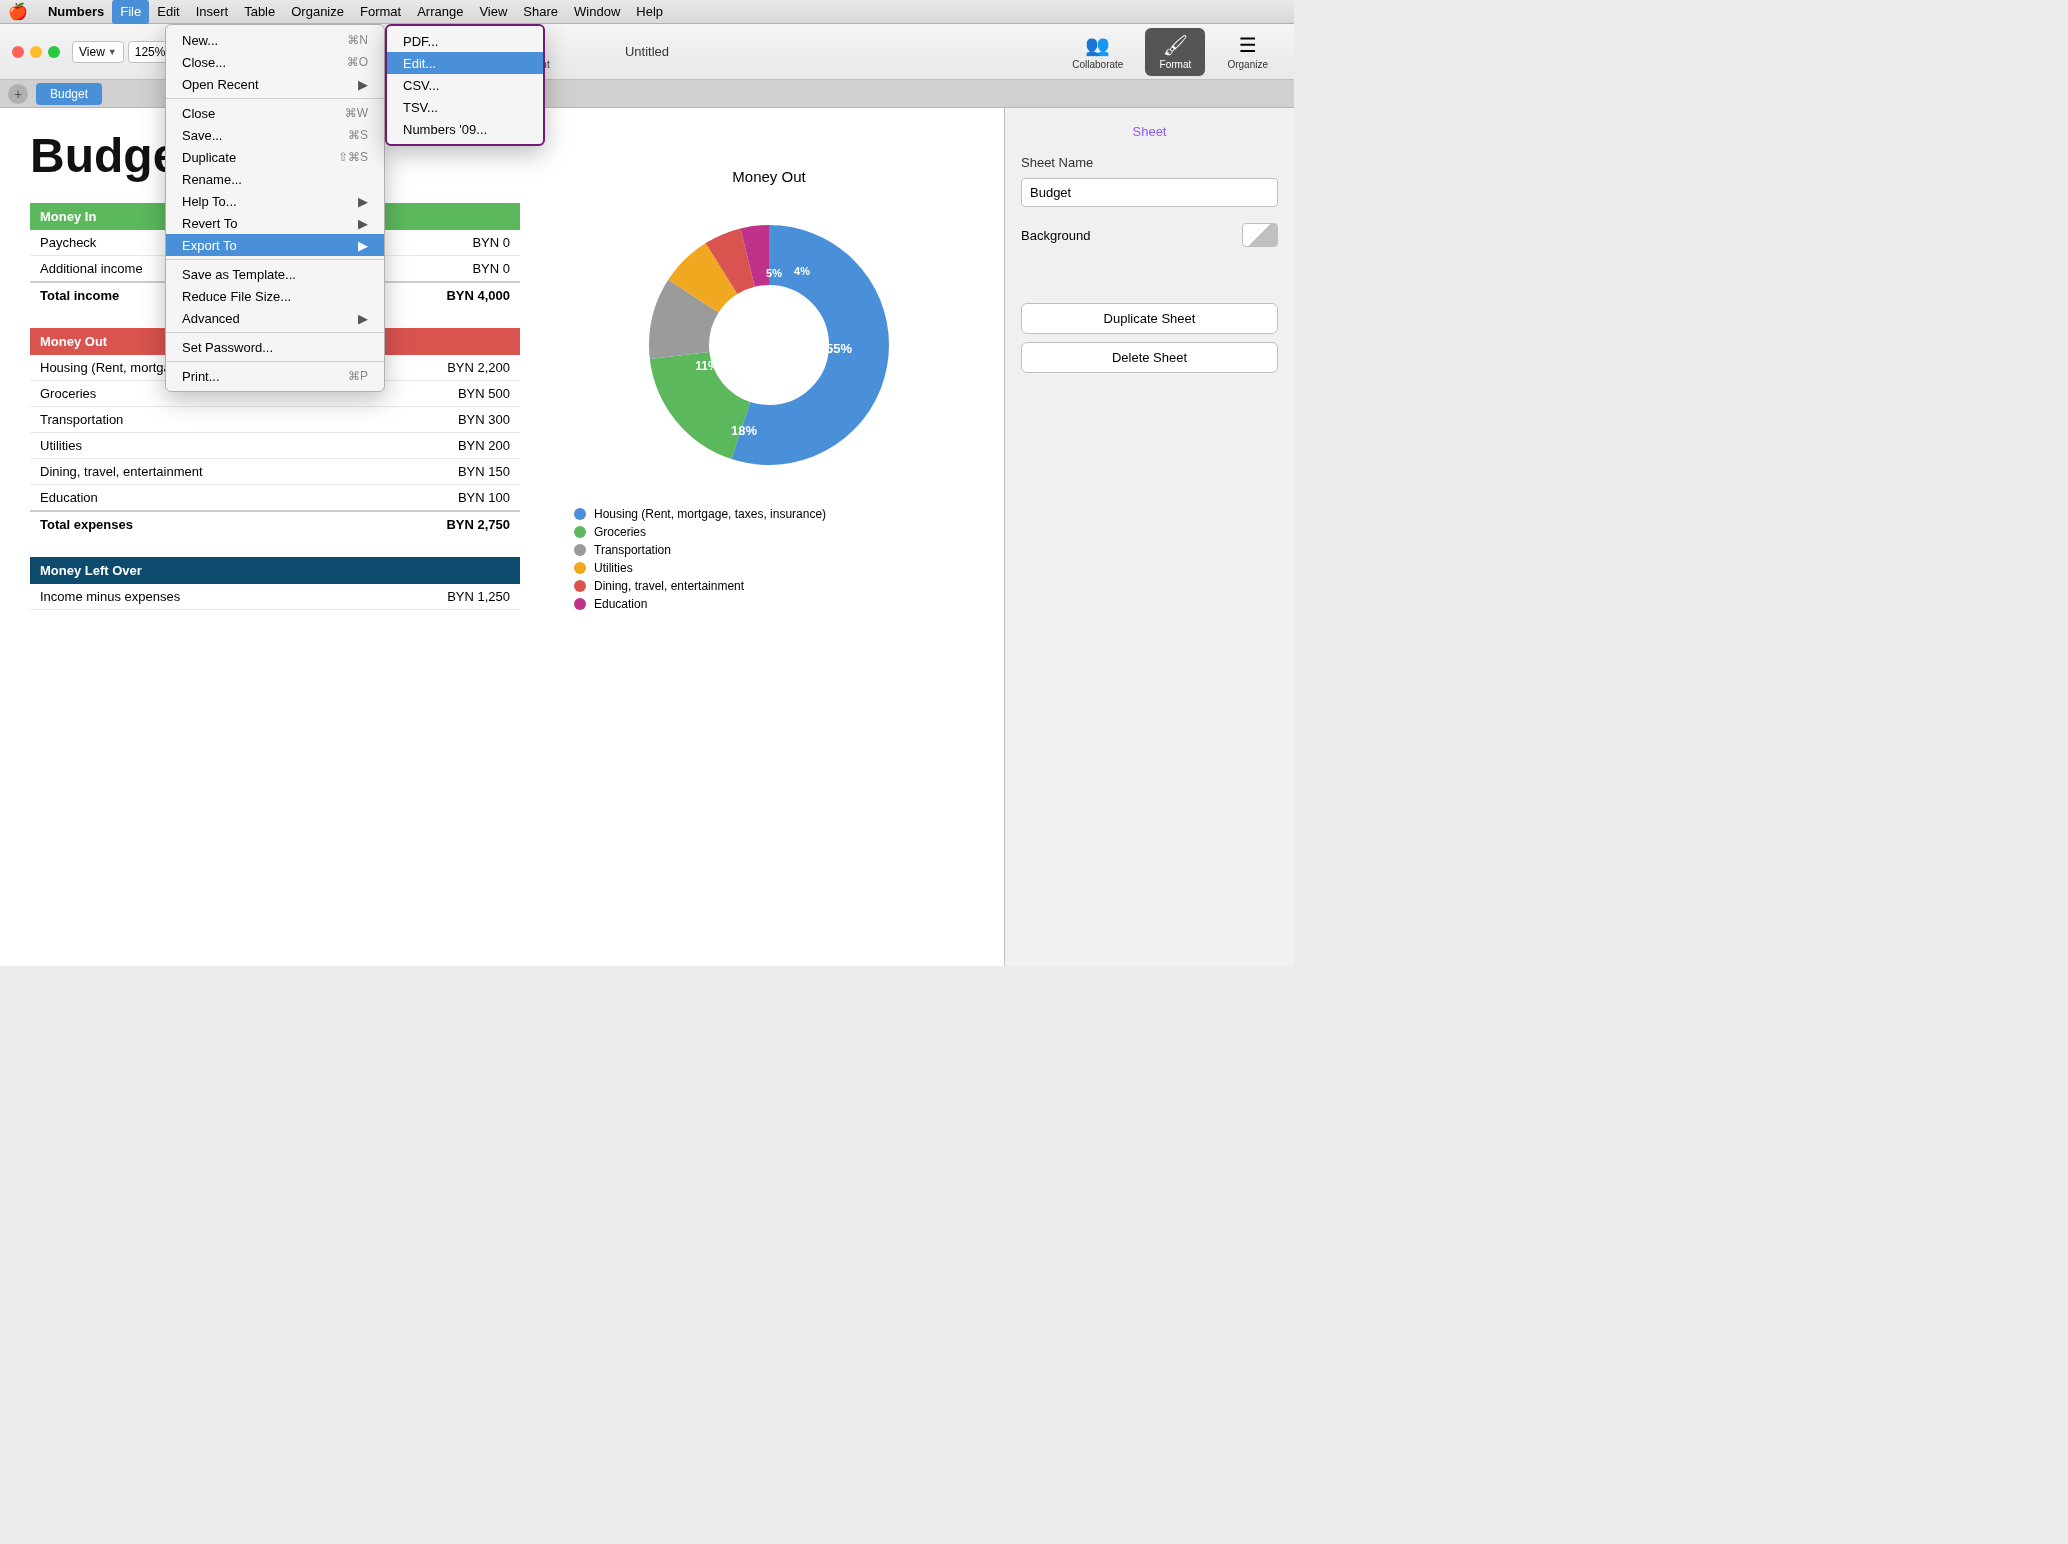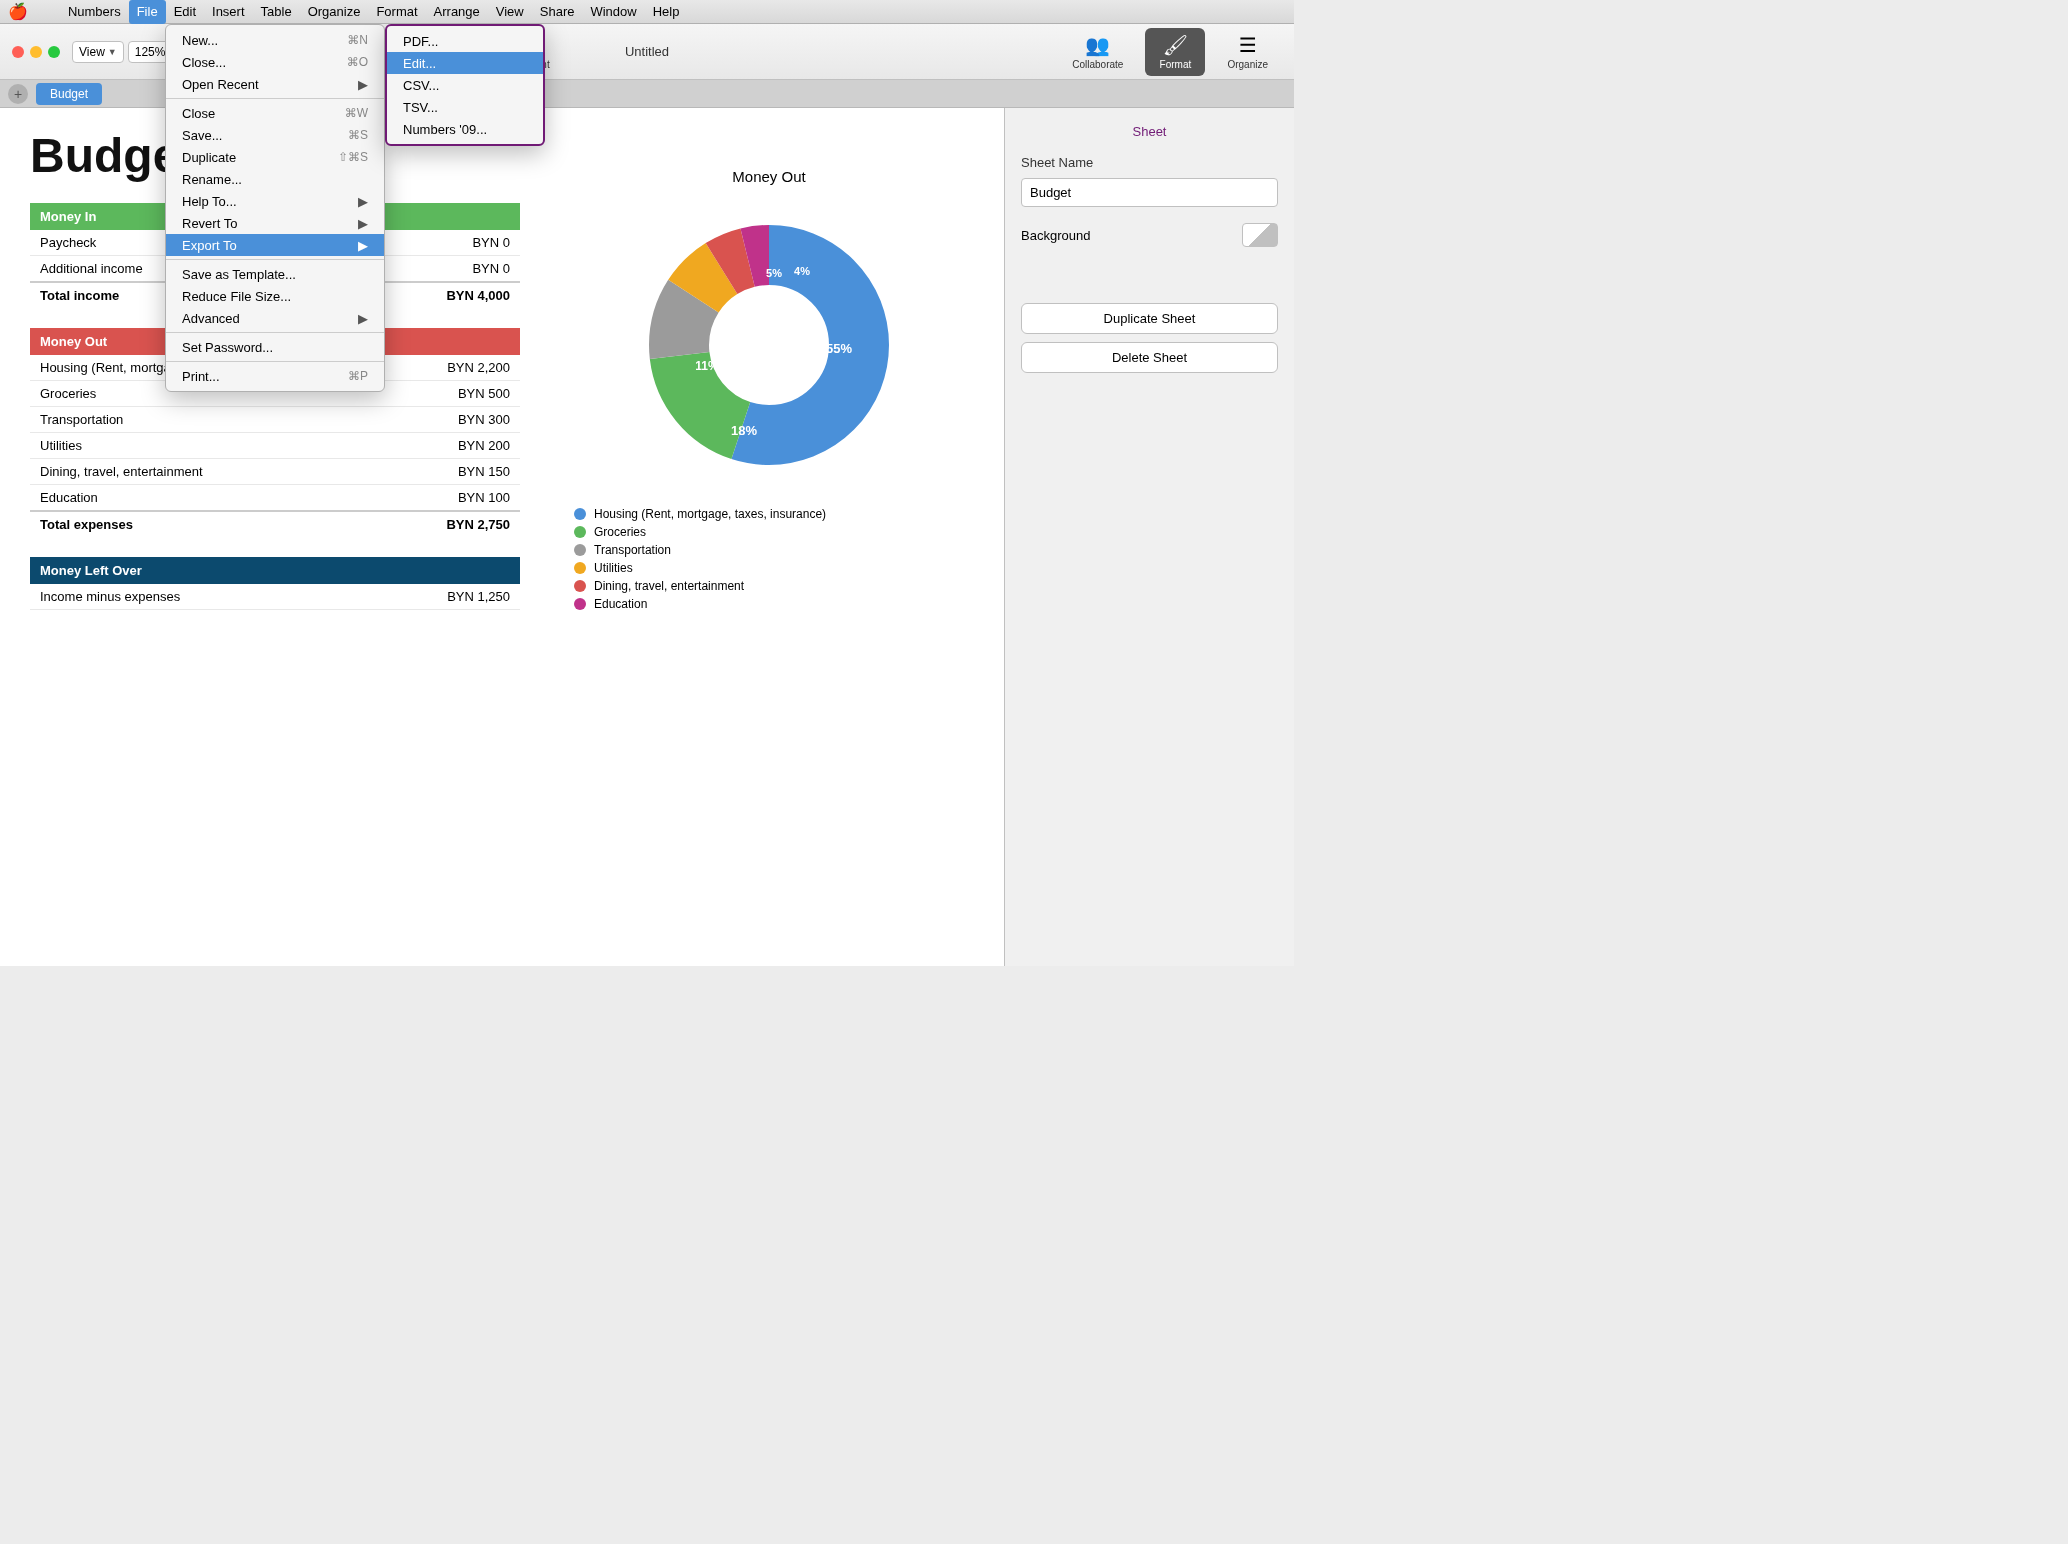--- a/index.html
+++ b/index.html
@@ -35,22 +35,21 @@
       height: 24px;
       line-height: 24px;
       cursor: default;
       border-radius: 3px;
     }
     .menu-bar-item.active {
       background: #4a90d9;
       color: white;
     }
     .menu-bar-app {
-      font-weight: 400;
-      margin-left: 20px;
+      font-weight: 700;
     }
 
     
     .toolbar {
       display: flex;
       align-items: center;
       background: linear-gradient(180deg, #f5f5f5 0%, #e8e8e8 100%);
       height: 56px;
       padding: 0 12px;
       border-bottom: 1px solid #c0c0c0;
@@ -234,21 +233,21 @@
     
     .right-panel {
       width: 290px;
       background: #f0f0f0;
       border-left: 1px solid #c0c0c0;
       padding: 16px;
     }
     .panel-title {
       text-align: center;
       font-size: 13px;
-      color: #701a75;
+      color: #8b5cf6;
       margin-bottom: 16px;
     }
     .panel-section-title {
       font-size: 13px;
       font-weight: 500;
       color: #333;
       margin-bottom: 8px;
     }
     .panel-input {
       width: 100%;

